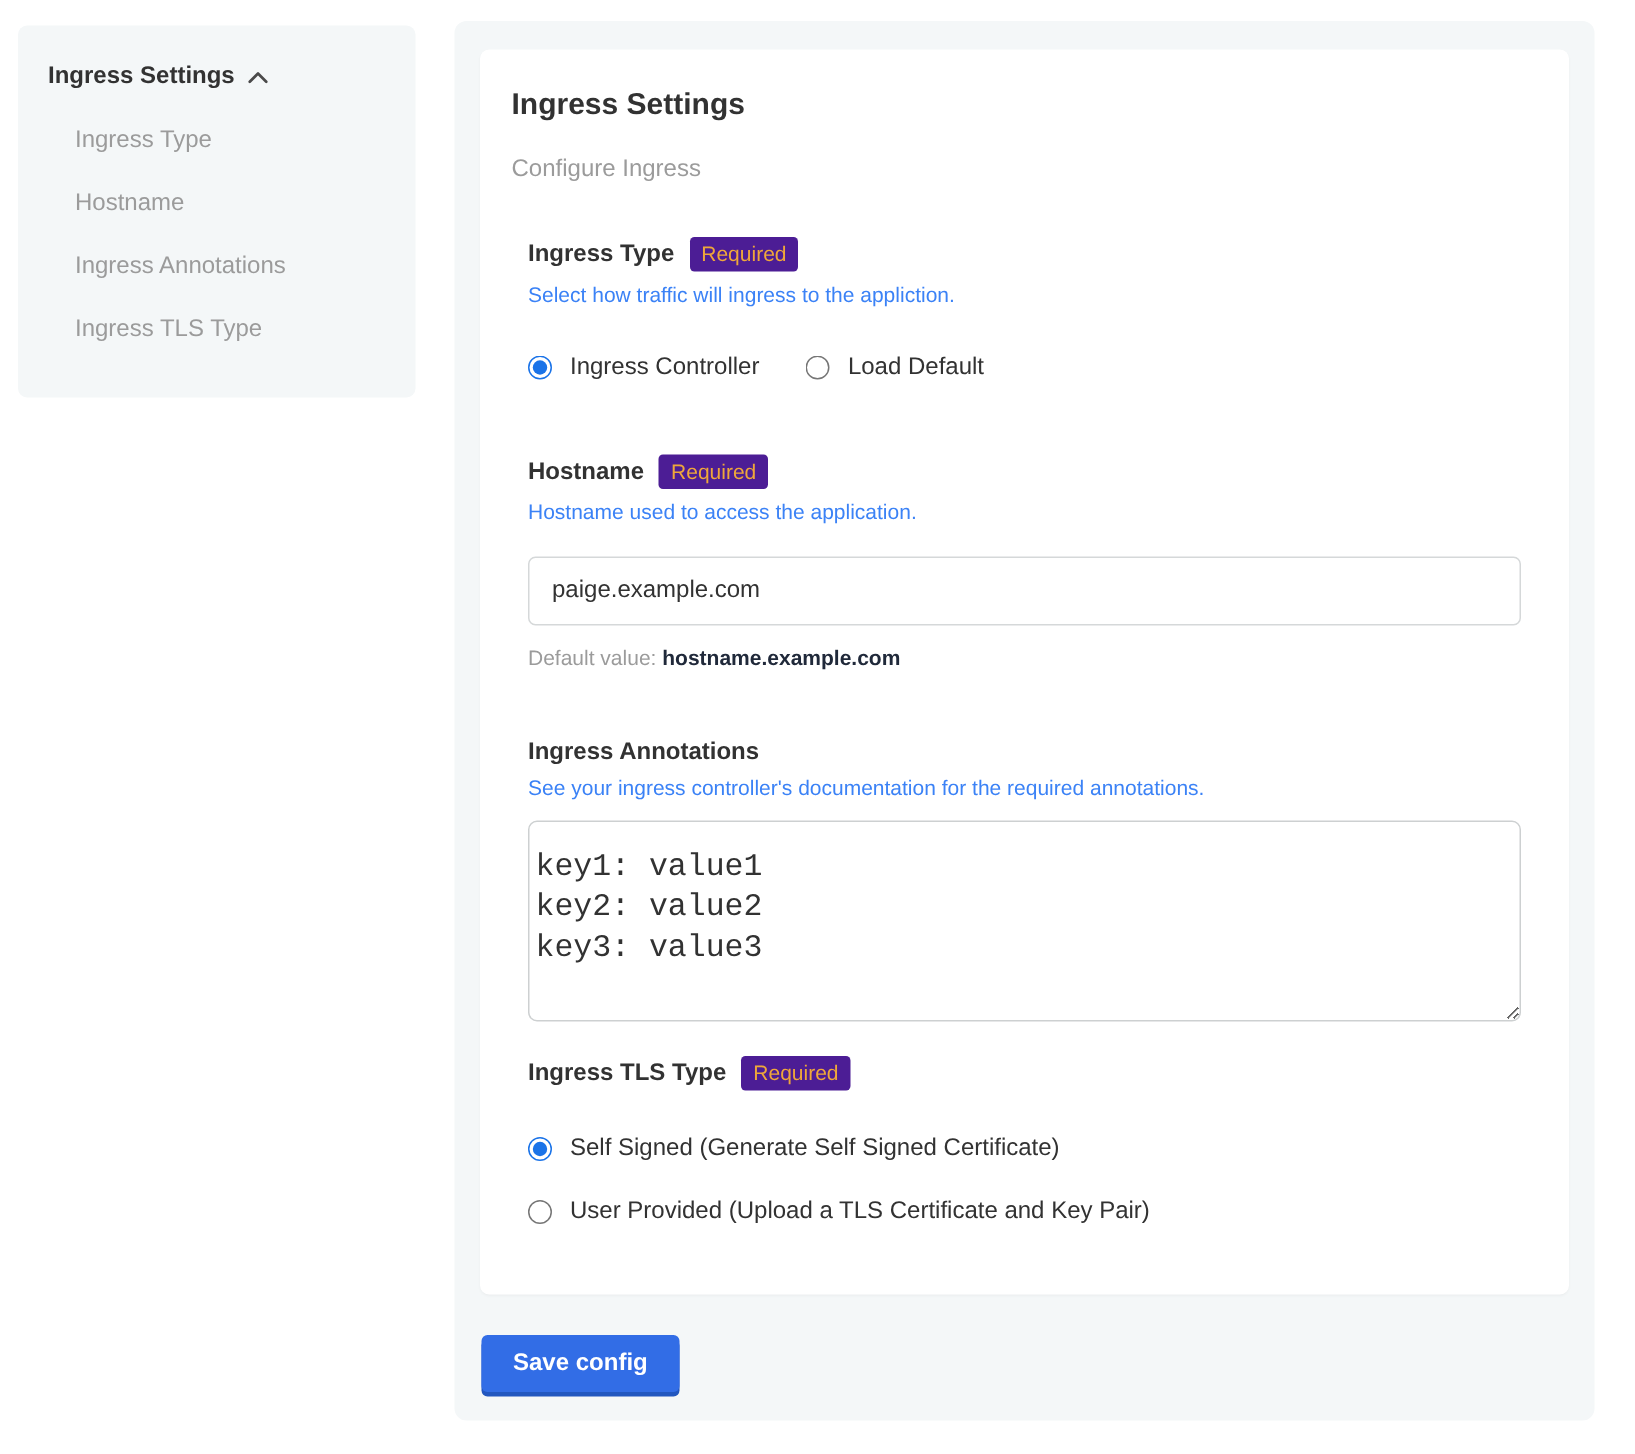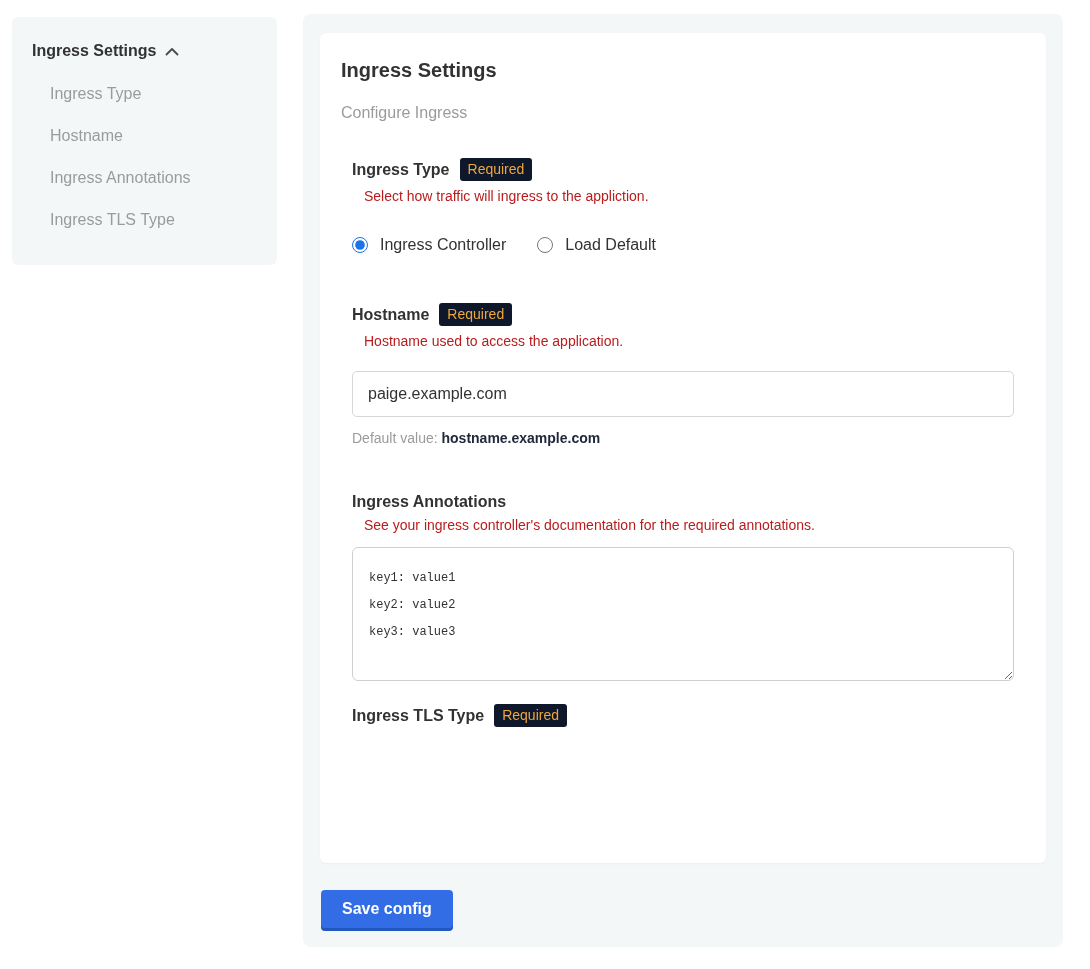--- a/index.html
+++ b/index.html
@@ -82,33 +82,32 @@
     align-items: center;
     gap: 10px;
   }
   .group-label {
     font-size: 16px;
     font-weight: 700;
     color: #323232;
     line-height: 17px;
   }
   .badge {
-    background: #0f172a;
+    background: #4c1d95;
     color: #efa73a;
     font-size: 14px;
     line-height: 14px;
     padding: 4px 8px 5px 8px;
     border-radius: 3px;
   }
   .help-text {
     margin-top: 8px;
     font-size: 14px;
-    color: #b91c1c;
+    color: #3b82f6;
     line-height: 15px;
-    margin-left: 12px;
   }
 
   
   .group-ingress-type { margin-top: 38px; }
   .group-hostname     { margin-top: 50px; }
   .group-annotations  { margin-top: 47px; }
   .group-tls          { margin-top: 23px; }
 
   
   .radio-row {
@@ -162,23 +161,23 @@
     font-weight: 700;
   }
 
   
   .annotations-textarea {
     margin-top: 14px;
     width: 100%;
     height: 134px;
     border: 1px solid #cdd0d1;
     border-radius: 6px;
-    padding: 17px 16px;
+    padding: 17px 4px;
     font-family: "Liberation Mono", monospace;
-    font-size: 12px;
+    font-size: 21px;
     line-height: 27px;
     color: #323232;
     background: #ffffff;
     outline: none;
     resize: both;
     display: block;
   }
 
   
   .save-button {
@@ -262,19 +261,29 @@
         <textarea class="annotations-textarea" spellcheck="false" style="">key1: value1
 key2: value2
 key3: value3</textarea>
       </div>
 
       <div class="group group-tls">
         <div class="label-row">
           <span class="group-label">Ingress TLS Type</span>
           <span class="badge">Required</span>
         </div>
+        <div class="radio-stack">
+          <label class="radio-option">
+            <input type="radio" name="tls-type" checked="" style="">
+            <span>Self Signed (Generate Self Signed Certificate)</span>
+          </label>
+          <label class="radio-option">
+            <input type="radio" name="tls-type" style="">
+            <span>User Provided (Upload a TLS Certificate and Key Pair)</span>
+          </label>
+        </div>
       </div>
 
     </div>
   </section>
 
   <button class="save-button">Save config</button>
 </main>
 
 </body></html>

